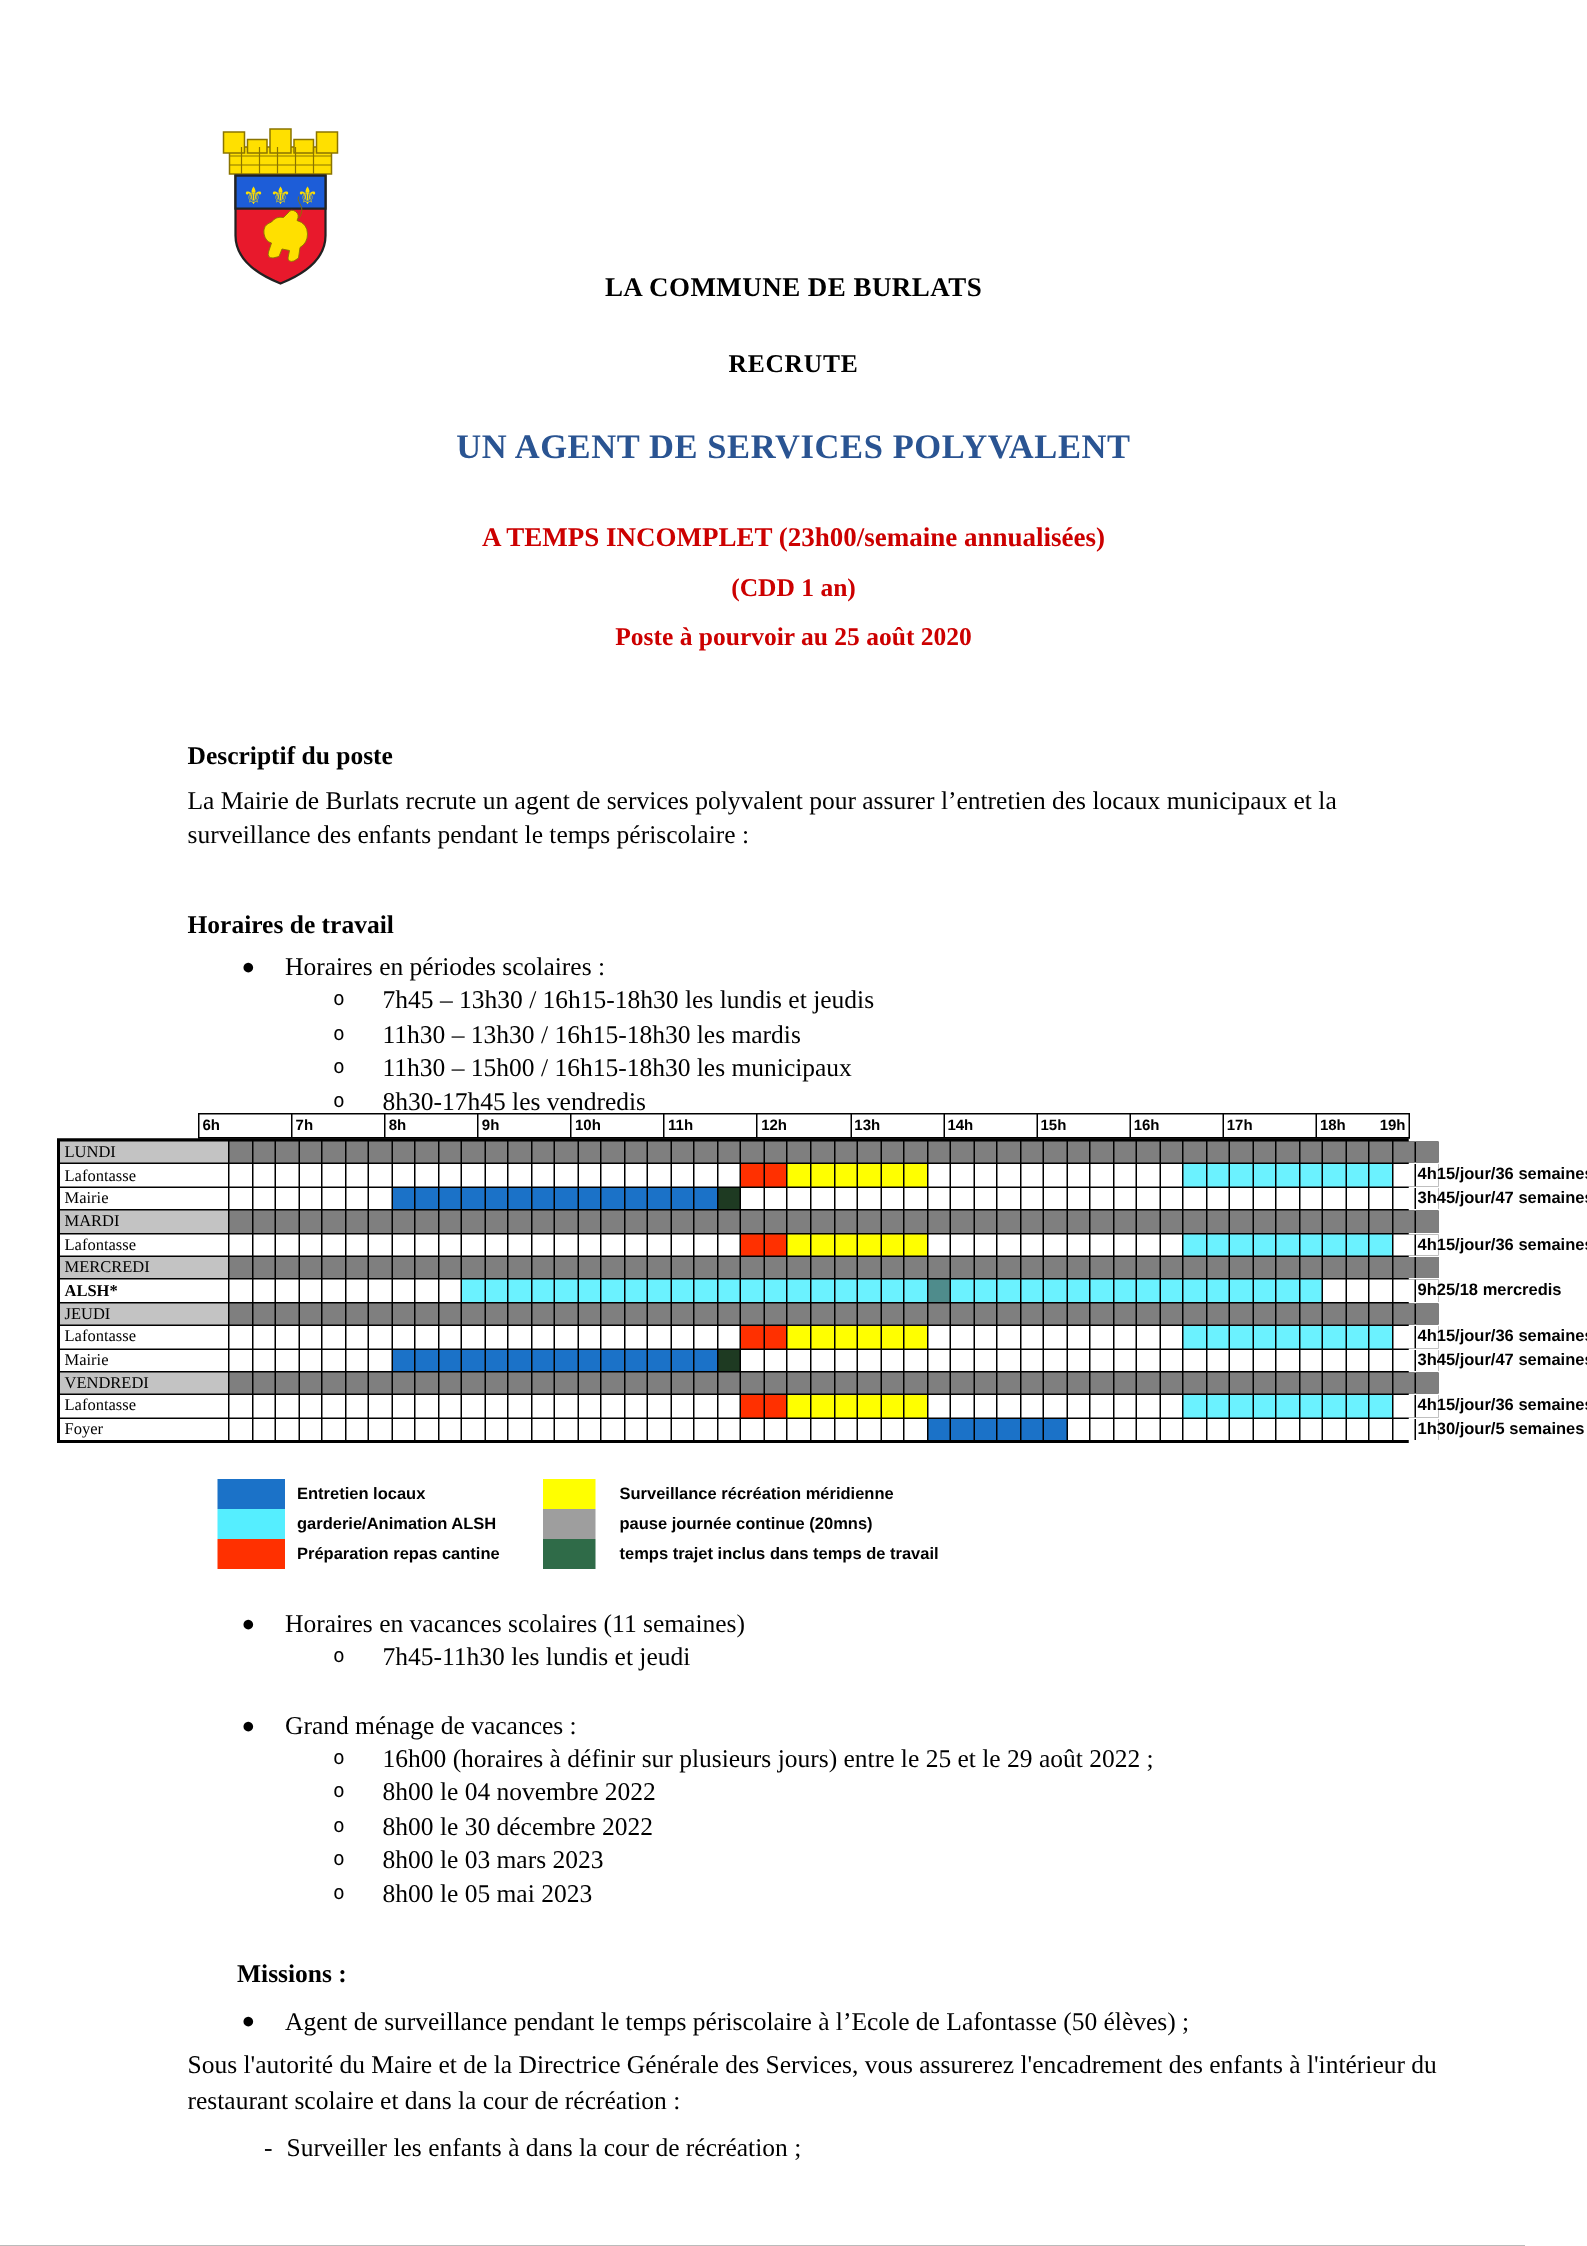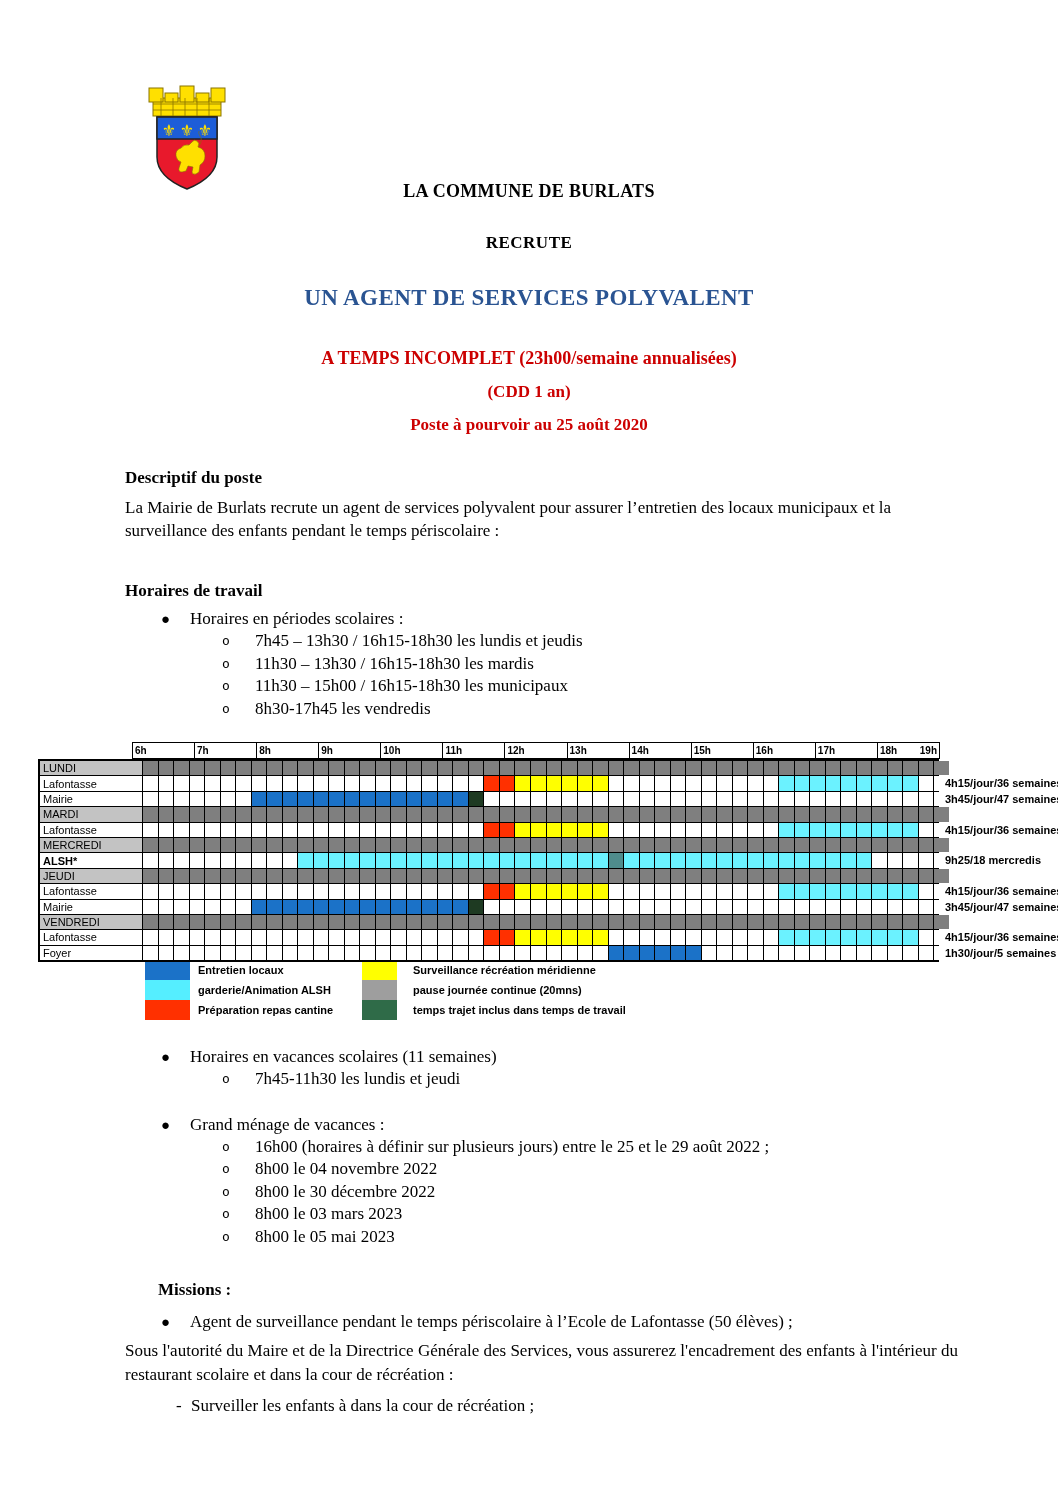--- a/index.html
+++ b/index.html
@@ -16,21 +16,21 @@
   .emblem{position:absolute;left:143px;top:84px;width:88px;height:108px;}
   .center{text-align:center;}
   .h-commune{margin:0;padding-top:181px;font-size:18px;font-weight:bold;letter-spacing:.3px;}
   .h-recrute{margin:31px 0 0 0;font-size:17px;font-weight:bold;letter-spacing:.5px;}
   .h-title{margin:32px 0 0 0;font-size:23px;font-weight:bold;letter-spacing:.4px;}
   .h-red1{margin:37px 0 0 0;font-size:18px;font-weight:bold;}
   .h-red2{margin:13px 0 0 0;font-size:17px;font-weight:bold;}
   .h-red3{margin:13px 0 0 0;font-size:17px;font-weight:bold;}
   
   .sec-heading{margin:0;margin-left:125px;font-size:17px;font-weight:bold;}
-  .descriptif-heading{margin-top:33px;}
+  .descriptif-heading{margin-top:59px;}
   .descriptif-body{margin:8px 0 0 125px;width:842px;font-size:17px;line-height:23px;}
   .horaires-heading{margin-top:39px;}
   .bullet-row{display:flex;margin-left:161px;margin-top:7px;font-size:17px;line-height:22px;}
   .bullet-marker{width:29px;flex:none;font-size:15px;}
   .sub-row{display:flex;margin-left:222px;font-size:17px;line-height:22.5px;}
   .sub-marker{width:33px;flex:none;font-family:"DejaVu Sans Mono",monospace;font-size:13px;line-height:22px;}
   .dash-row{display:flex;margin-left:176px;font-size:17px;line-height:22px;}
   .dash-marker{width:15px;flex:none;}
   
   .schedule{position:absolute;left:38px;top:742px;width:901px;}
@@ -41,22 +41,22 @@
   }
   .sch-header .hcell{
     background:#fff;display:flex;align-items:center;
     font-family:"Liberation Sans",sans-serif;font-size:10px;font-weight:bold;
     padding-left:2px;overflow:hidden;
   }
   .sch-header .hcell .end-label{margin-left:auto;padding-right:2px;}
   .sch-body{border:2px solid #000;background:#000;display:flex;flex-direction:column;gap:1px;}
   .sch-row{display:flex;gap:1px;height:14.4px;position:relative;background:#000;}
   .sch-label{
-    width:102px;flex:none;background:#fff;
-    font-family:Liberation Sans, sans-serif;font-size:11px;
+    width:112px;flex:none;background:#fff;
+    font-family:Liberation Serif, serif;font-size:11px;
     display:flex;align-items:center;padding-left:3px;box-sizing:border-box;
     white-space:nowrap;overflow:hidden;
   }
   .sch-row.day .sch-label{background:#C3C3C3;}
   .sch-label.bold{font-weight:bold;}
   .sch-cells{flex:none;width:806px;display:grid;grid-template-columns:repeat(52,1fr);gap:1px;background:#000;}
   .sch-cell{min-width:0;}
   .sch-annotation{
     position:absolute;left:905px;top:1px;white-space:nowrap;
     font-family:"Liberation Sans",sans-serif;font-size:11px;font-weight:bold;color:#000;

